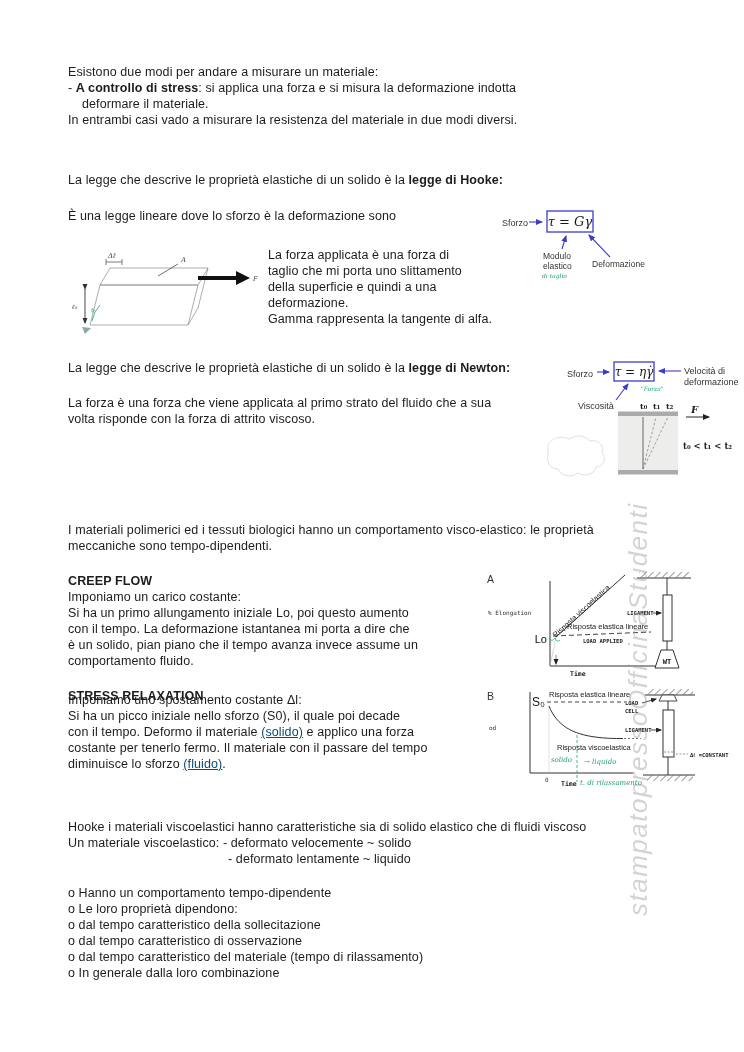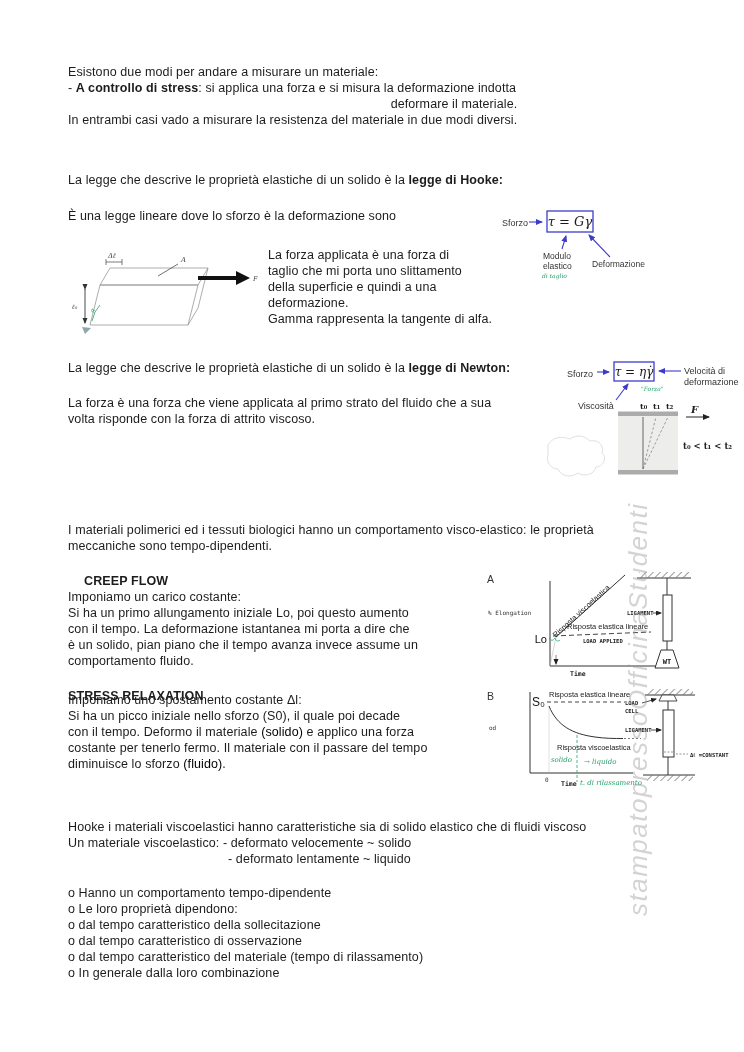--- a/index.html
+++ b/index.html
@@ -2,22 +2,22 @@
 <html><head>
 <meta charset="utf-8">
 <style>
   html,body{margin:0;padding:0;background:#e8e8e8;}
   .page{position:relative;width:744px;height:1052px;background:#ffffff;overflow:hidden;
         font-family:"Liberation Sans",sans-serif;font-size:12.5px;color:#1c1c1c;}
   .abs{position:absolute;}
   .blk{position:absolute;line-height:16px;letter-spacing:.1px;}
   .line{white-space:nowrap;}
   .b{font-weight:bold;}
-  .teal{color:#000000;}
-  .ind14{padding-left:14px;text-align:right;}
+  .teal{color:#0c4a6e;text-decoration:underline;}
+  .ind14{padding-left:14px;}
   .ind160{padding-left:160px;}
   .heading{font-weight:bold;}
   .watermark{position:absolute;left:445px;top:704px;width:390px;height:34px;
              transform:rotate(-90deg);font-style:italic;font-size:26px;letter-spacing:1.5px;
              color:rgba(150,150,150,.42);white-space:nowrap;text-align:center;z-index:9;}
   
   .t9{font:9px "Liberation Sans",sans-serif;fill:#333;}
   .t85{font:8.5px "Liberation Sans",sans-serif;fill:#333;}
   .formula{font:italic 13px "DejaVu Serif",serif;fill:#1a1a1a;}
   .formula12{font:italic 12px "DejaVu Serif",serif;fill:#1a1a1a;}
@@ -156,21 +156,21 @@
     <line x1="146" y1="64" x2="169" y2="64" stroke="#222" stroke-width="1" marker-end="url(#mB1)"></line>
     <text x="143" y="96" class="serif85">t₀ &lt; t₁ &lt; t₂</text>
     <path d="M8,92 c6,-10 16,-8 22,-6 c8,-6 16,-2 20,2 c10,-2 14,6 12,12 c6,6 0,14 -6,14 c-2,8 -12,10 -18,6 c-8,6 -18,2 -20,-4 c-8,0 -12,-8 -10,-14 z" fill="none" stroke="#e0e0de" stroke-width="1"></path>
   </svg>
 
   <div class="blk" style="left:68px;top:522px;">
     <div class="line">I materiali polimerici ed i tessuti biologici hanno un comportamento visco-elastico: le proprietà</div>
     <div class="line">meccaniche sono tempo-dipendenti.</div>
   </div>
 
-  <div class="blk heading" style="left:84px;top:573px;">CREEP FLOW</div>
+  <div class="blk heading" style="left:68px;top:573px;">CREEP FLOW</div>
   <div class="blk" style="left:68px;top:589px;">
     <div class="line">Imponiamo un carico costante:</div>
     <div class="line">Si ha un primo allungamento iniziale Lo, poi questo aumento</div>
     <div class="line">con il tempo. La deformazione istantanea mi porta a dire che</div>
     <div class="line">è un solido, pian piano che il tempo avanza invece assume un</div>
     <div class="line">comportamento fluido.</div>
   </div>
 
   <svg class="abs" style="left:483px;top:565px;" width="261" height="122" viewBox="0 0 261 122">
     <defs>

